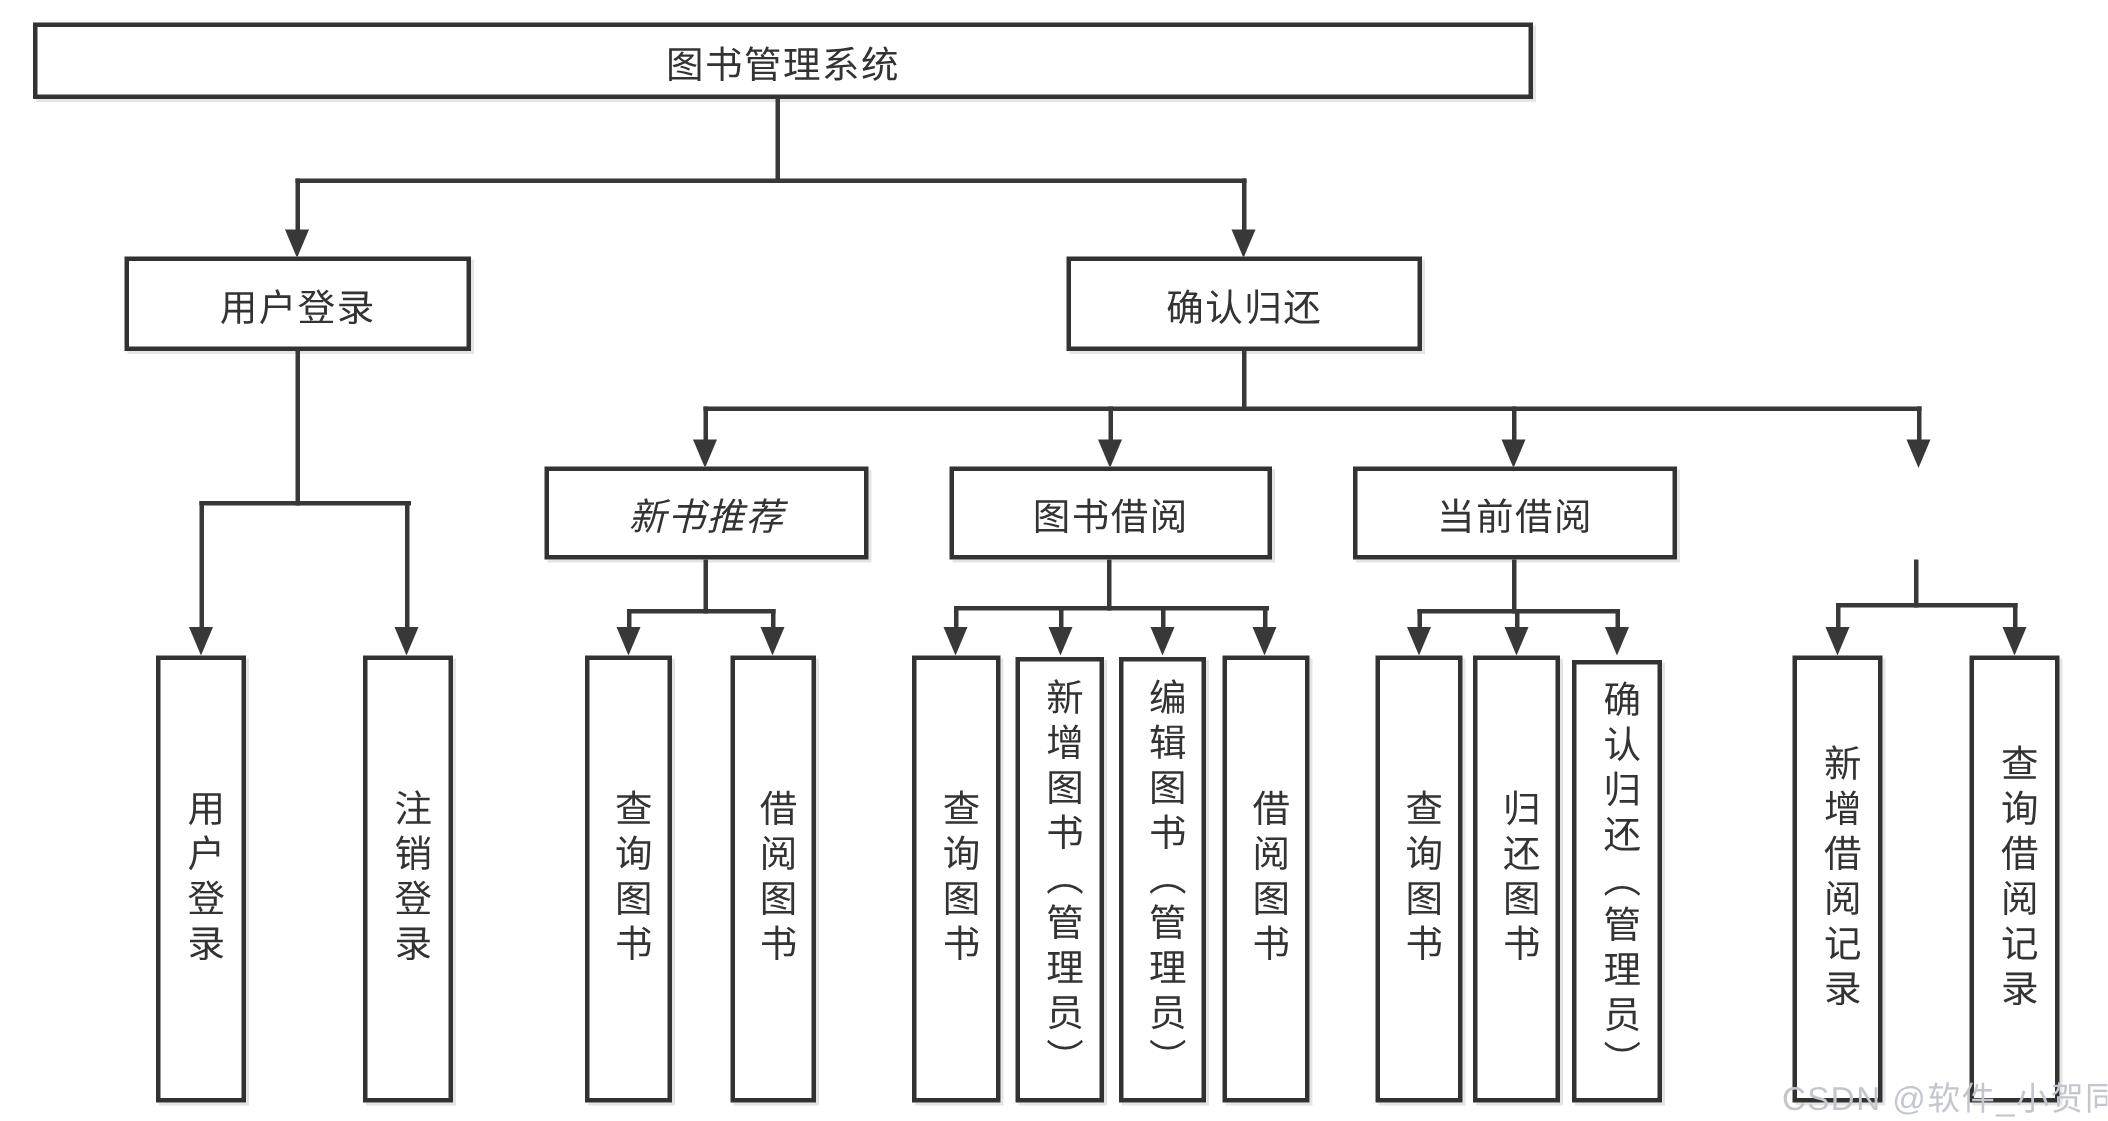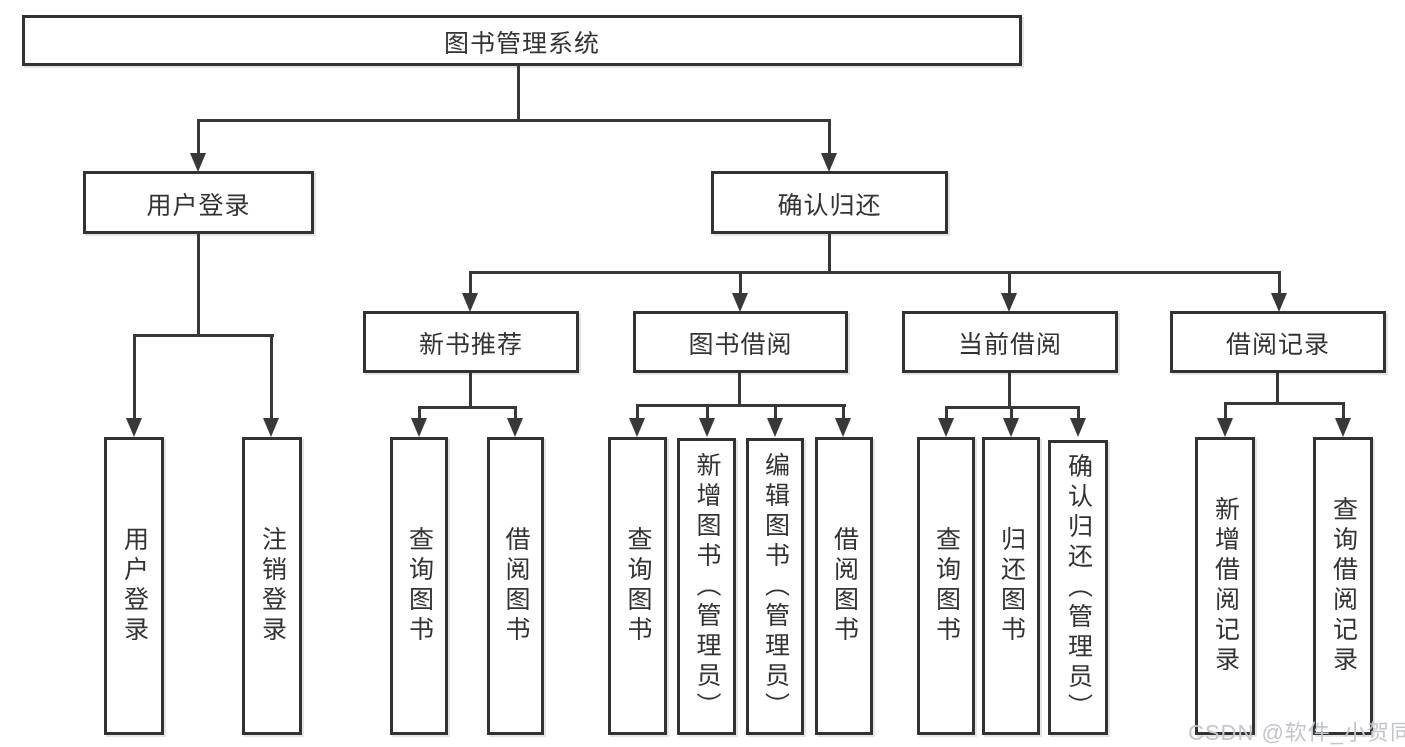--- a/index.html
+++ b/index.html
@@ -49,31 +49,28 @@
   <div class="line" style="left:469px;top:271px;width:812px;height:3px;"></div>
   <div class="line" style="left:469px;top:271px;width:3px;height:26px;"></div>
   <div class="arrowhead" style="left:462px;top:293px;"></div>
   <div class="line" style="left:739px;top:271px;width:3px;height:26px;"></div>
   <div class="arrowhead" style="left:732px;top:293px;"></div>
   <div class="line" style="left:1008px;top:271px;width:3px;height:26px;"></div>
   <div class="arrowhead" style="left:1001px;top:293px;"></div>
   <div class="line" style="left:1278px;top:271px;width:3px;height:26px;"></div>
   <div class="arrowhead" style="left:1271px;top:293px;"></div>
 
-  <div class="box hbox" style="left:363px;top:311px;width:216px;height:62px;">
+  <div class="box hbox" style="left:363px;top:311px;width:216px;height:62px;font-style:italic;">
     <span>新书推荐</span>
   </div>
   <div class="box hbox" style="left:633px;top:311px;width:215px;height:62px;">
     <span>图书借阅</span>
   </div>
   <div class="box hbox" style="left:902px;top:311px;width:216px;height:62px;">
     <span>当前借阅</span>
-  </div>
-  <div class="box hbox" style="left:1170px;top:311px;width:216px;height:62px;">
-    <span>借阅记录</span>
   </div>
 
   <div class="line" style="left:469px;top:373px;width:3px;height:36px;"></div>
   <div class="line" style="left:418px;top:406px;width:99px;height:3px;"></div>
   <div class="line" style="left:418px;top:406px;width:3px;height:14px;"></div>
   <div class="arrowhead" style="left:411px;top:418px;"></div>
   <div class="line" style="left:514px;top:406px;width:3px;height:14px;"></div>
   <div class="arrowhead" style="left:507px;top:418px;"></div>
 
   <div class="line" style="left:738px;top:373px;width:3px;height:34px;"></div>

